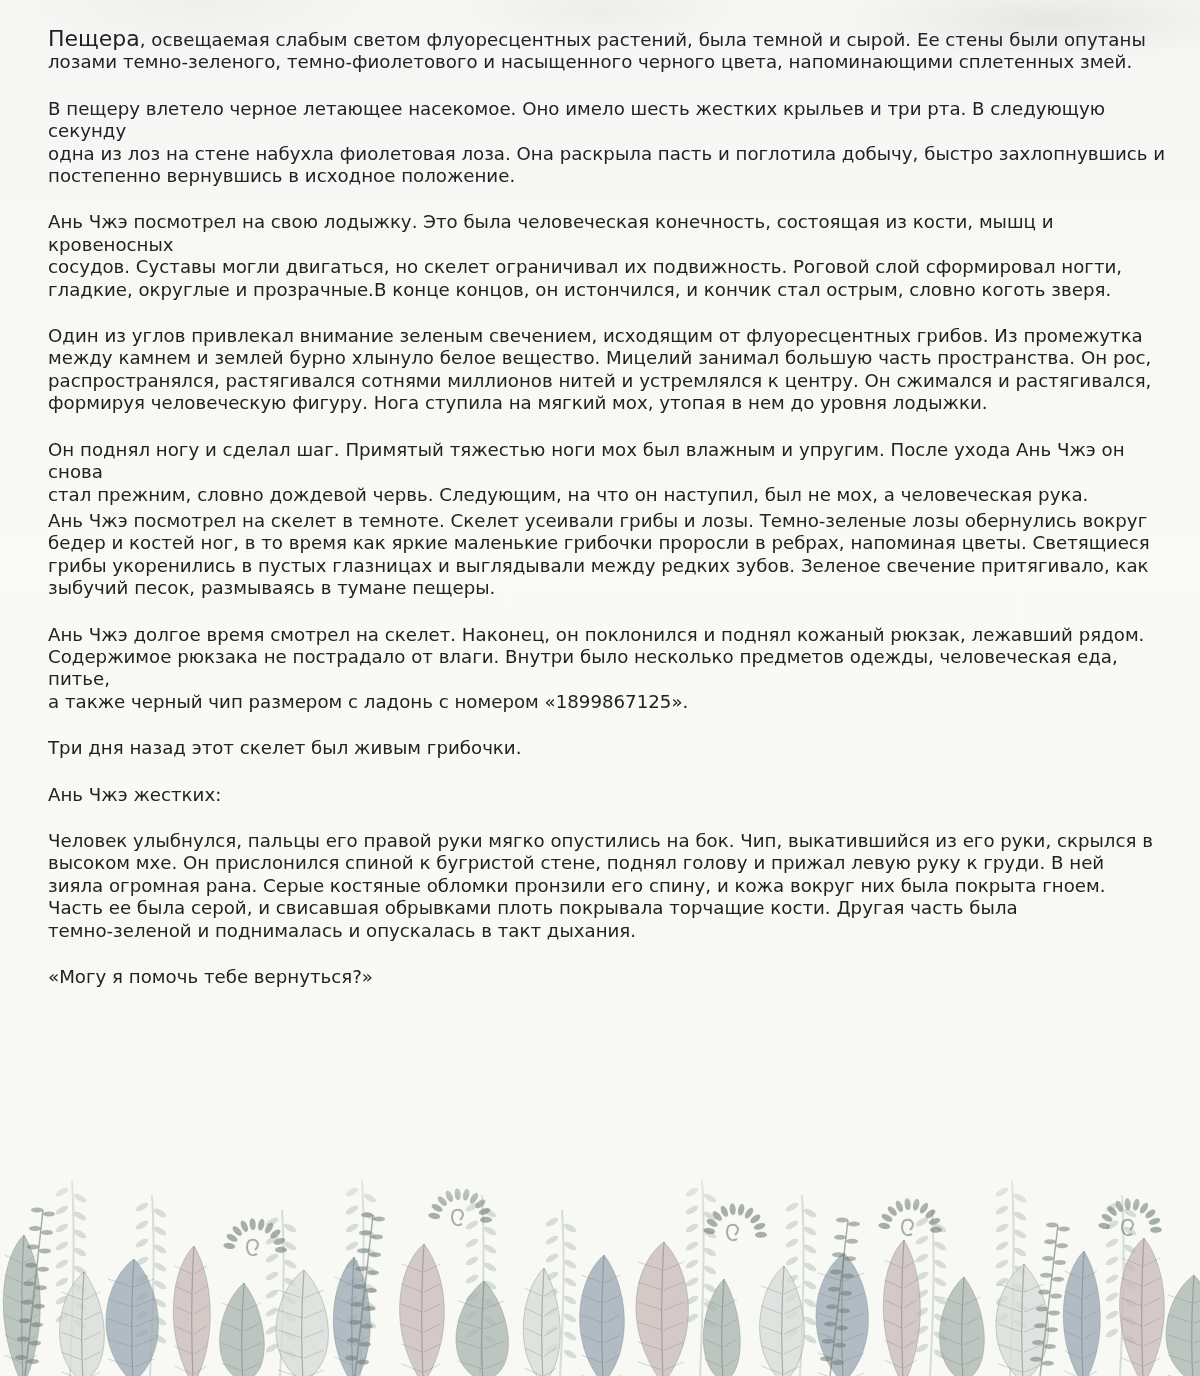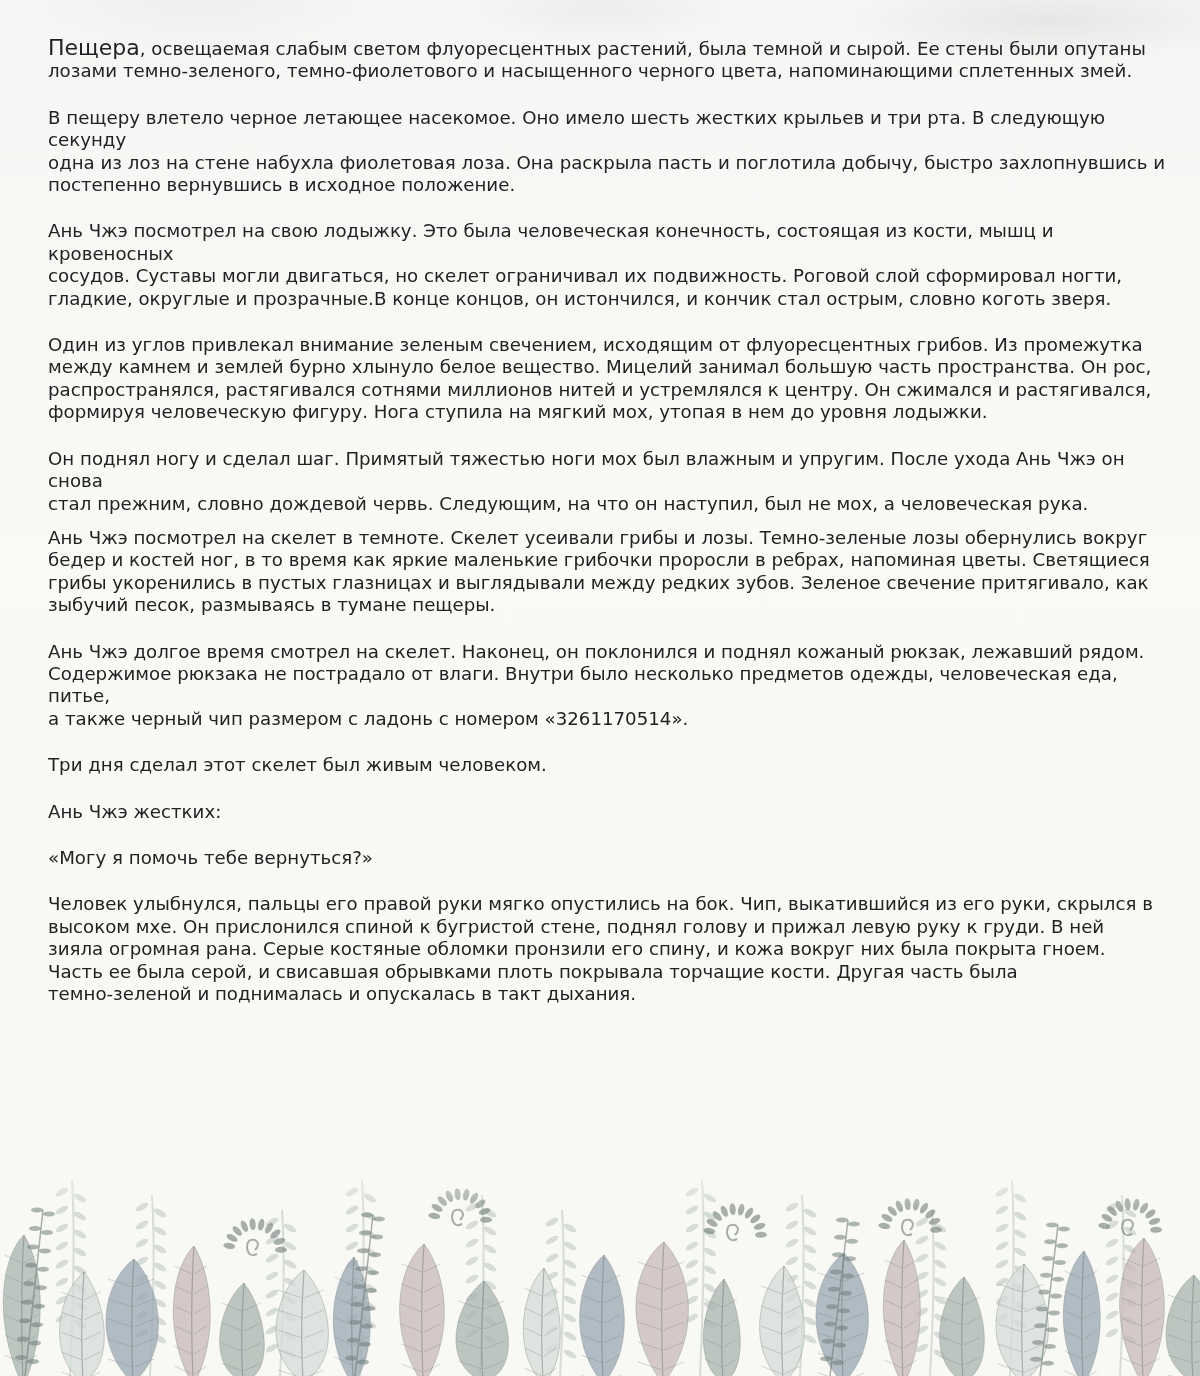--- a/index.html
+++ b/index.html
@@ -21,37 +21,37 @@
       background:
         radial-gradient(ellipse 300px 60px at 1050px 20px, rgba(200,200,200,0.35), transparent 70%),
         radial-gradient(ellipse 200px 50px at 600px 10px, rgba(215,215,215,0.3), transparent 70%),
         radial-gradient(ellipse 260px 80px at 200px 0px, rgba(225,225,225,0.35), transparent 70%),
         linear-gradient(#f6f6f4, #f9f9f6 40%, #f8f8f4);
       z-index: 0;
     }
     .page {
       position: absolute;
       left: 48px;
-      top: 37px;
+      top: 28px;
       width: 1120px;
       z-index: 2;
     }
     .para {
       margin: 0 0 24px 0;
       font-size: 18.2px;
       line-height: 22.4px;
       letter-spacing: 0px;
       color: #222;
       white-space: pre-line;
     }
     .para .lead {
       font-size: 22px;
     }
     .para.tight {
-      margin-bottom: 12px;
+      margin-bottom: 4px;
     }
     .footer-art {
       position: absolute;
       left: 0;
       top: 1140px;
       width: 1200px;
       height: 236px;
       z-index: 1;
     }
   </style>
@@ -74,29 +74,29 @@
 распространялся, растягивался сотнями миллионов нитей и устремлялся к центру. Он сжимался и растягивался,
 формируя человеческую фигуру. Нога ступила на мягкий мох, утопая в нем до уровня лодыжки.</p>
   <p class="para tight">Он поднял ногу и сделал шаг. Примятый тяжестью ноги мох был влажным и упругим. После ухода Ань Чжэ он снова
 стал прежним, словно дождевой червь. Следующим, на что он наступил, был не мох, а человеческая рука.</p>
   <p class="para">Ань Чжэ посмотрел на скелет в темноте. Скелет усеивали грибы и лозы. Темно-зеленые лозы обернулись вокруг
 бедер и костей ног, в то время как яркие маленькие грибочки проросли в ребрах, напоминая цветы. Светящиеся
 грибы укоренились в пустых глазницах и выглядывали между редких зубов. Зеленое свечение притягивало, как
 зыбучий песок, размываясь в тумане пещеры.</p>
   <p class="para">Ань Чжэ долгое время смотрел на скелет. Наконец, он поклонился и поднял кожаный рюкзак, лежавший рядом.
 Содержимое рюкзака не пострадало от влаги. Внутри было несколько предметов одежды, человеческая еда, питье,
-а также черный чип размером с ладонь с номером «3261170514».</p>
-  <p class="para">Три дня сделал этот скелет был живым человеком.</p>
+а также черный чип размером с ладонь с номером «1899867125».</p>
+  <p class="para">Три дня назад этот скелет был живым грибочки.</p>
   <p class="para">Ань Чжэ жестких:</p>
-  <p class="para">«Могу я помочь тебе вернуться?»</p>
   <p class="para">Человек улыбнулся, пальцы его правой руки мягко опустились на бок. Чип, выкатившийся из его руки, скрылся в
 высоком мхе. Он прислонился спиной к бугристой стене, поднял голову и прижал левую руку к груди. В ней
 зияла огромная рана. Серые костяные обломки пронзили его спину, и кожа вокруг них была покрыта гноем.
 Часть ее была серой, и свисавшая обрывками плоть покрывала торчащие кости. Другая часть была
 темно-зеленой и поднималась и опускалась в такт дыхания.</p>
+  <p class="para">«Могу я помочь тебе вернуться?»</p>
 </div>
 
 <svg class="footer-art" viewBox="0 0 1200 236" preserveAspectRatio="none">
   <defs>
     <linearGradient id="fade" x1="0" y1="0" x2="0" y2="1">
       <stop offset="0" stop-color="#f8f8f5" stop-opacity="1"></stop>
       <stop offset="0.3" stop-color="#f8f8f5" stop-opacity="0"></stop>
     </linearGradient>
   </defs>
   <g id="leaves">

